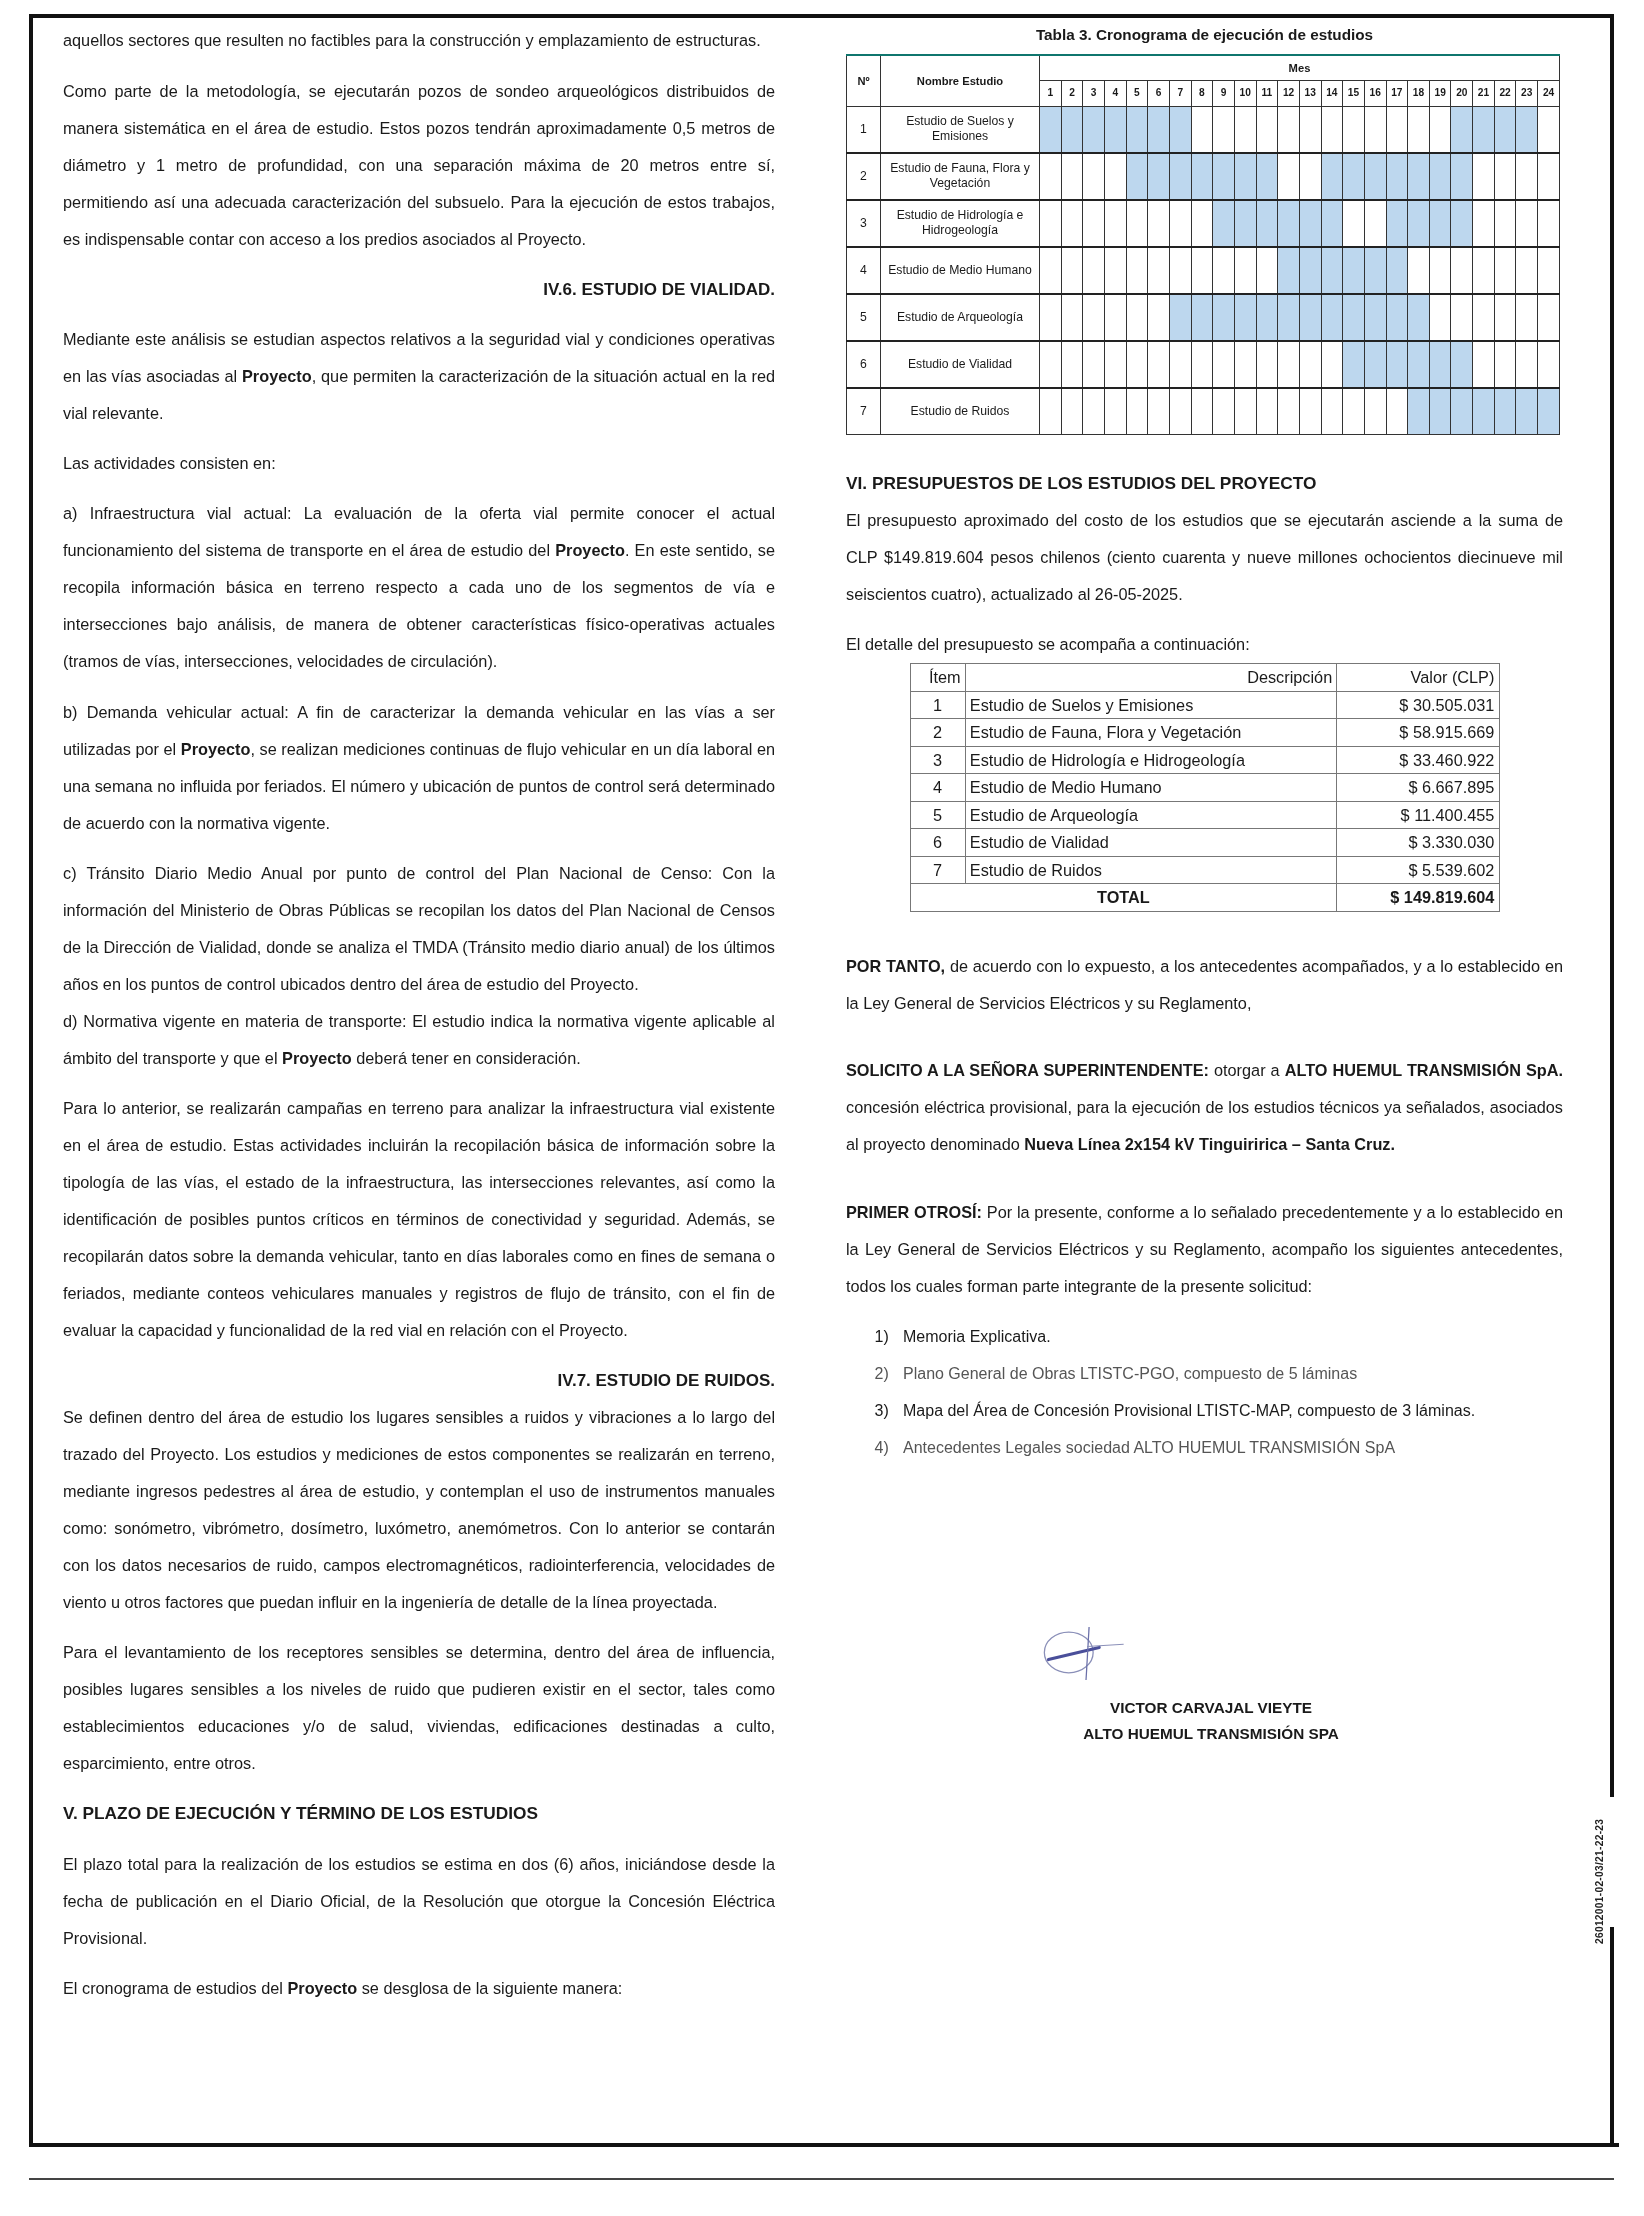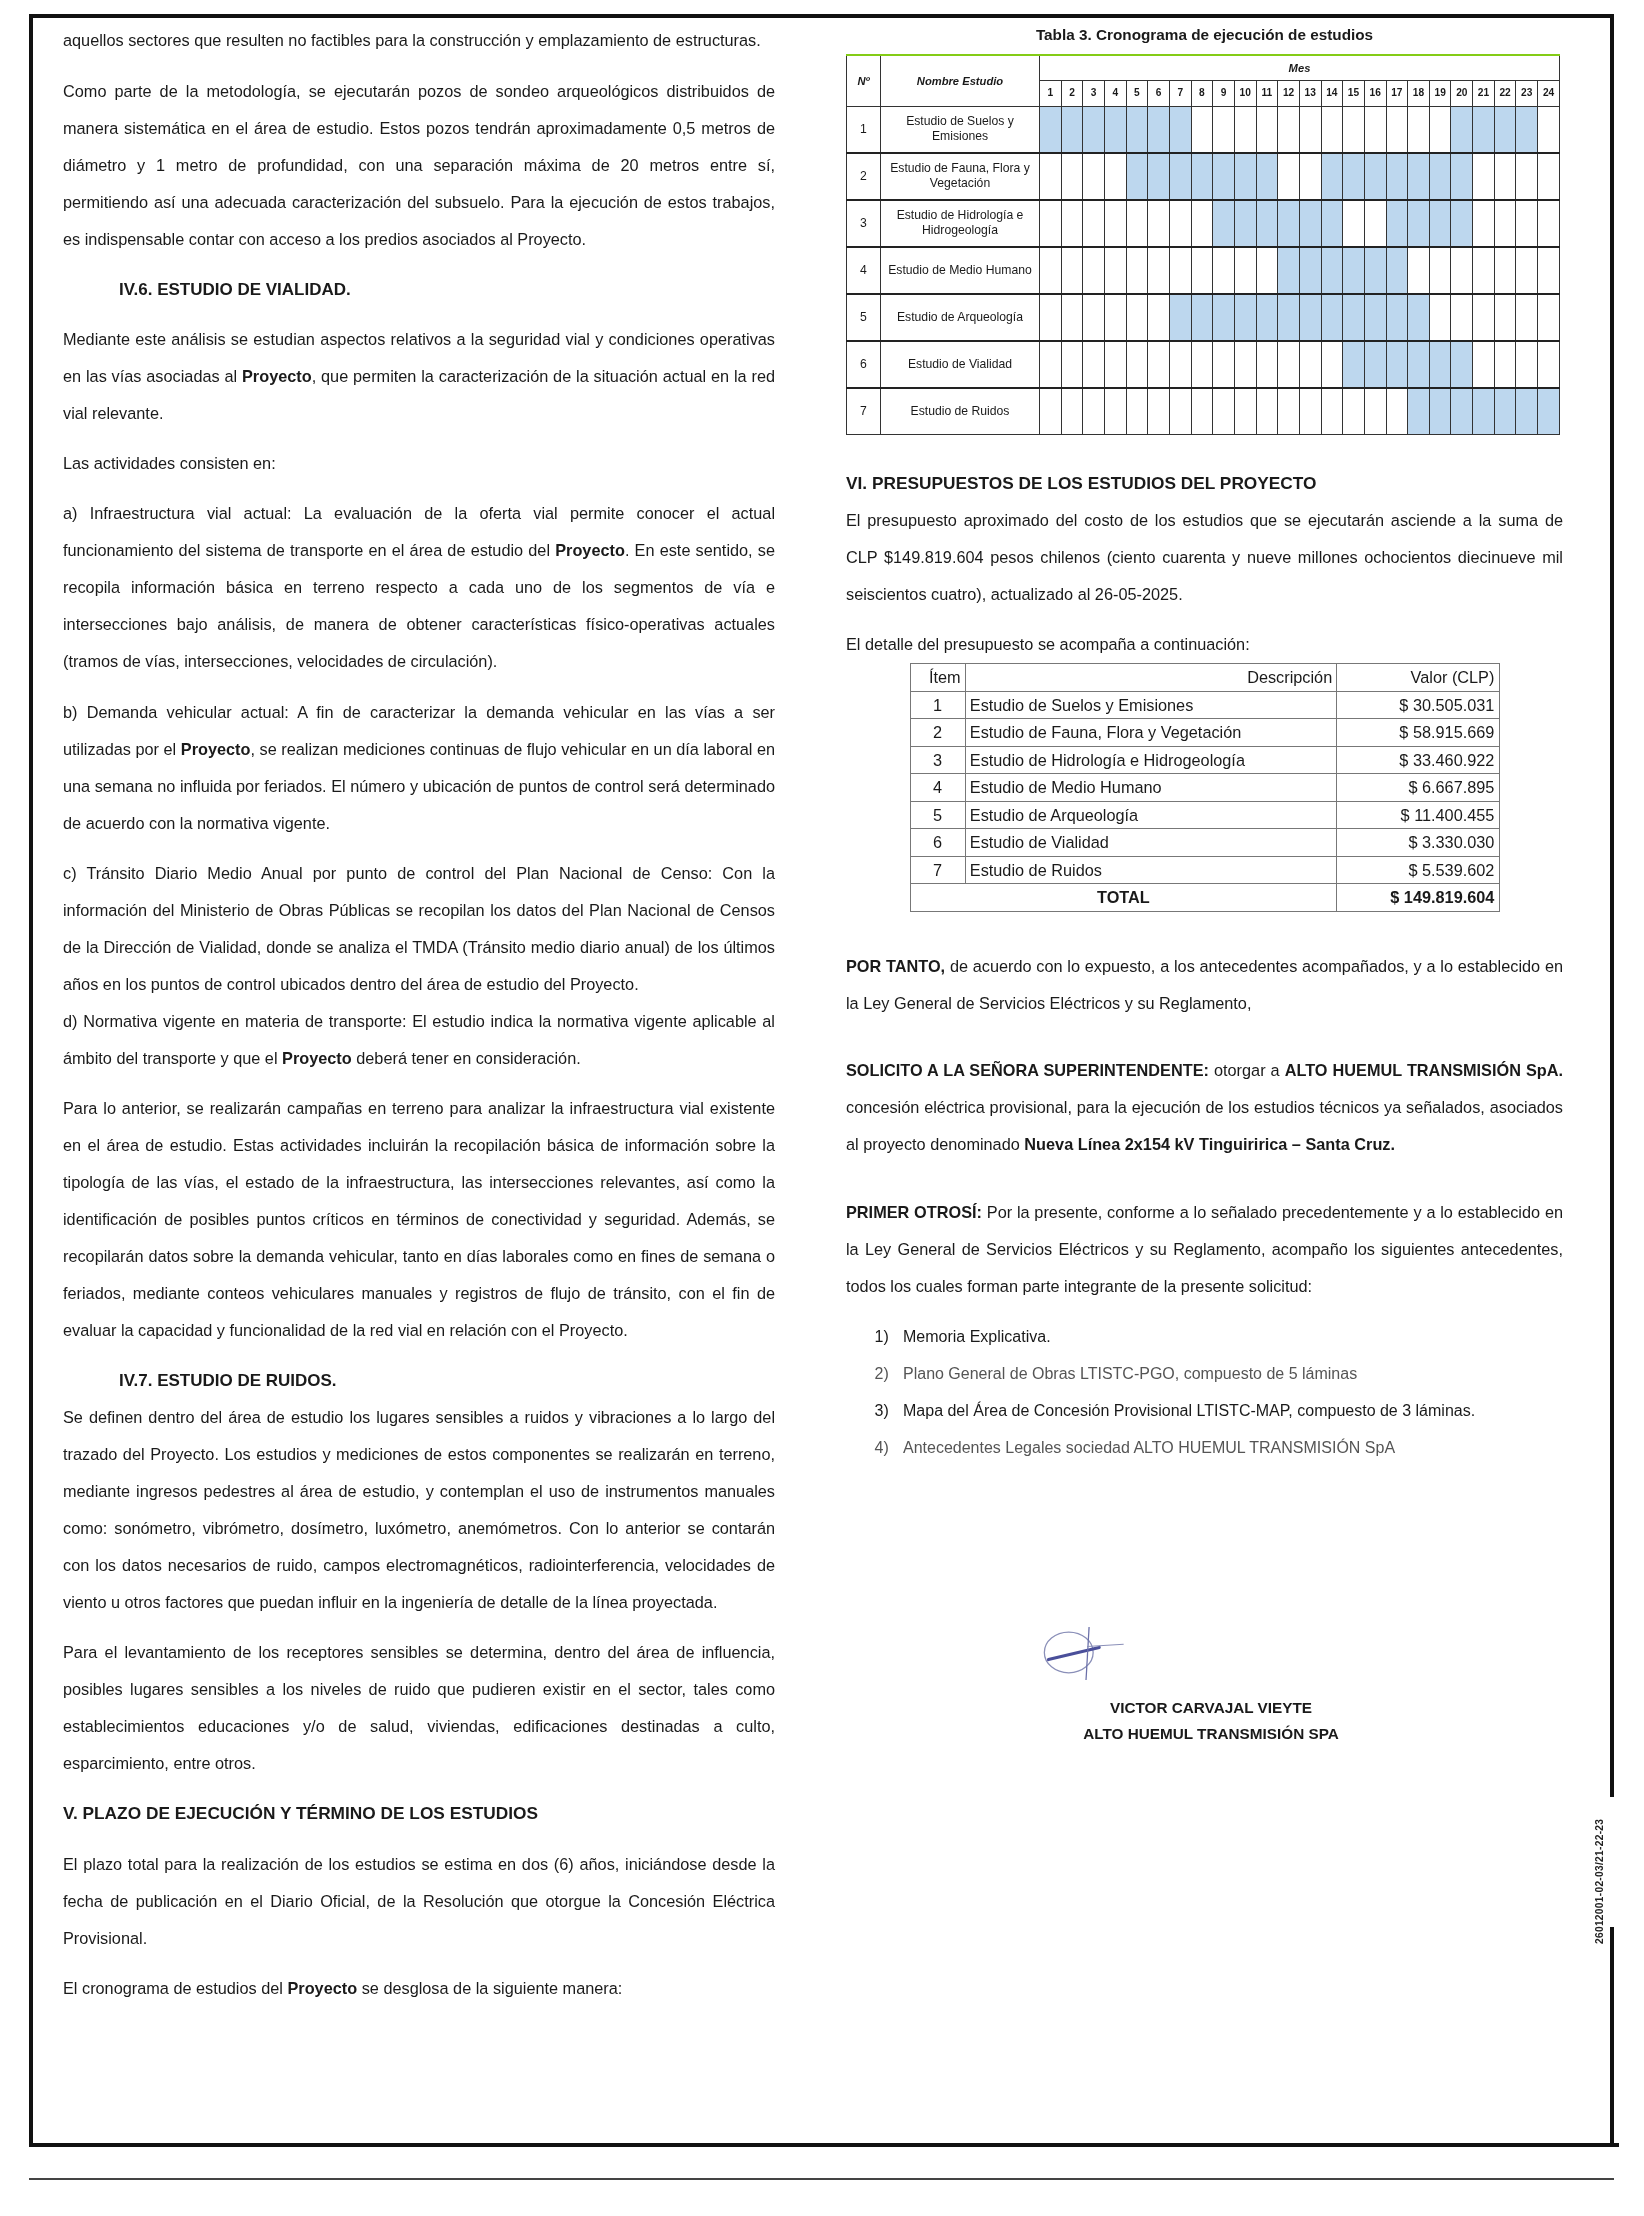--- a/index.html
+++ b/index.html
@@ -13,28 +13,28 @@
   .footer-line { position: absolute; left: 28.5px; top: 2178px; width: 1585px; height: 2px; background: #444; }
   .stamp { position: absolute; left: 1594px; top: 1944px; transform: rotate(-90deg); transform-origin: left top;
            font-family: "Liberation Sans", sans-serif; font-weight: bold; font-size: 10.2px; letter-spacing: 0.3px; color: #222; white-space: nowrap; }
 
   .col-left { position: absolute; left: 63px; top: 22.4px; width: 712px; }
   .col-right { position: absolute; left: 846px; top: 22.4px; width: 717px; }
 
   p.body { margin: 0; font-size: 16.3px; line-height: 37px; text-align: justify; }
   p.body b { font-weight: bold; }
   .gap { height: 13.2px; }
-  h2.sub { margin: 0; padding-left: 56px; font-size: 17px; font-weight: bold; line-height: 37px; }
+  h2.sub { margin: 0; padding-left: 56px; font-size: 17px; font-weight: bold; line-height: 37px; text-align: right; }
   h2.sec { margin: 0; font-size: 17.3px; font-weight: bold; line-height: 37px; }
 
   .tbl-caption { text-align: center; font-weight: bold; font-size: 15.3px; line-height: 25.4px; }
   table.gantt { border-collapse: collapse; width: 714px; margin-top: 6.1px; table-layout: fixed; }
   table.gantt td, table.gantt th { border: 1px solid #333; padding: 0; text-align: center; font-size: 12.2px; line-height: 14.2px; }
   table.gantt th { font-weight: bold; font-size: 11.2px; }
-  table.gantt tr.top th { border-top: 2px solid #84cc16; font-style: italic; }
+  table.gantt tr.top th { border-top: 2px solid #0f766e; }
   table.gantt .num-col { width: 34px; }
   table.gantt .name-col { width: 159px; }
   table.gantt td.m { height: 45px; }
   table.gantt tr.hdr2 th { height: 24.4px; font-size: 10.2px; }
   table.gantt tr.hdr1 th.mes { height: 24.4px; }
   table.gantt td.on { background: #bdd7ee; }
   table.gantt td.nm { font-size: 12.2px; line-height: 15.3px; padding: 2px 3.1px; }
 
   table.budget { border-collapse: collapse; margin: 0 auto; width: 590px; }
   table.budget td, table.budget th { border: 1px solid #777; font-size: 16.3px; line-height: 26.5px; padding: 0 4.1px; }

